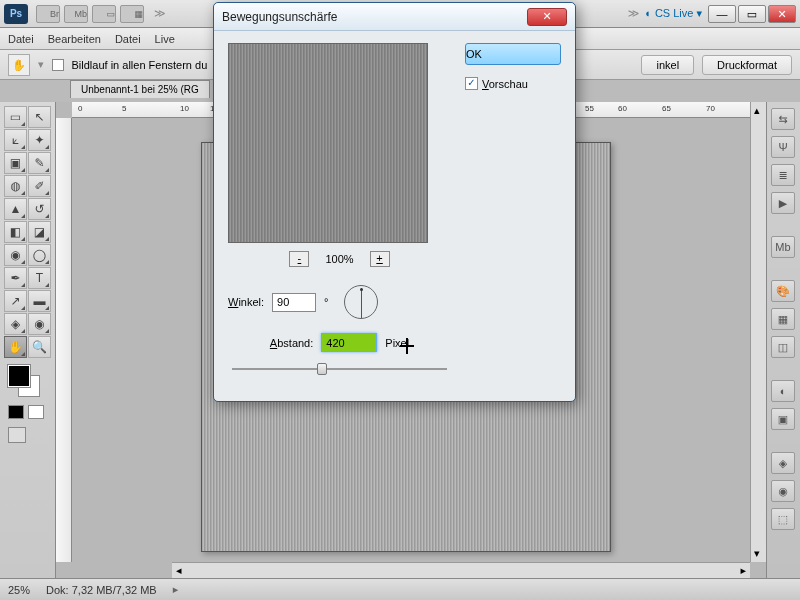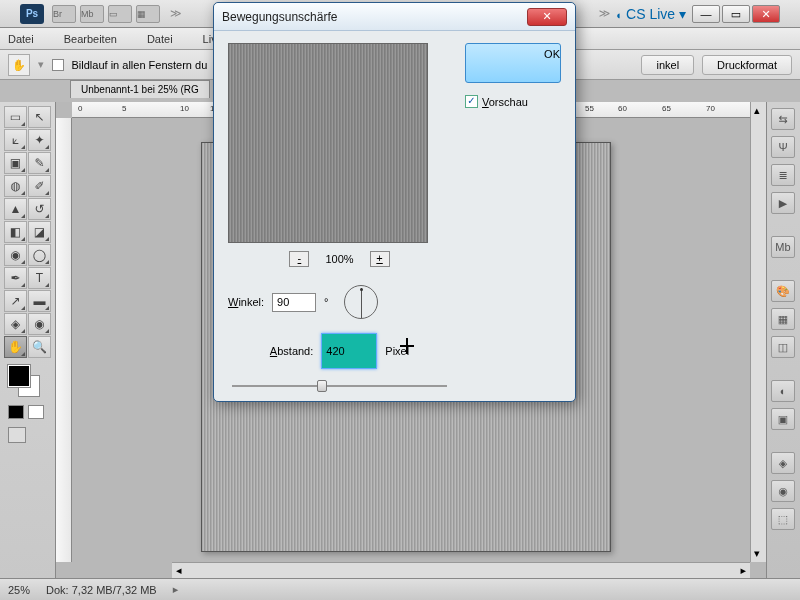--- a/index.html
+++ b/index.html
@@ -1,26 +1,26 @@
 <!DOCTYPE html>
 <html><head>
 <meta charset="utf-8">
 <style>
 *{box-sizing:border-box;margin:0;padding:0;font-family:"Segoe UI",Tahoma,sans-serif;font-size:11px;user-select:none}
 body{width:800px;height:600px;overflow:hidden;background:#b8b8b8;position:relative}
-.titlebar{height:28px;background:linear-gradient(#e8e8e8,#d4d4d4);display:flex;align-items:center;padding:0 20px;border-bottom:1px solid #888}
+.titlebar{height:28px;background:linear-gradient(#e8e8e8,#d4d4d4);display:flex;align-items:center;padding:0 4px;border-bottom:1px solid #888}
 .ps-logo{width:24px;height:20px;background:#1a3a5c;color:#9cf;font-weight:bold;text-align:center;line-height:20px;border-radius:3px;font-size:10px}
 .title-icons{display:flex;gap:4px;margin-left:8px}
-.title-icons div{width:24px;height:18px;background:#c8c8c8;border:1px solid #999;border-radius:2px;text-align:left;line-height:16px;font-size:9px;color:#666}
+.title-icons div{width:24px;height:18px;background:#c8c8c8;border:1px solid #999;border-radius:2px;text-align:right;line-height:16px;font-size:9px;color:#666}
 .title-right{margin-left:auto;display:flex;align-items:center;gap:6px}
-.cslive{color:#0066aa;font-size:14px}
+.cslive{color:#0066aa;font-size:11px}
 .winbtns{display:flex;gap:2px}
 .winbtns div{width:28px;height:18px;border:1px solid #888;border-radius:2px;text-align:center;line-height:16px;background:linear-gradient(#f8f8f8,#d8d8d8)}
 .winbtns .cls{background:linear-gradient(#e88,#c33);color:#fff}
-.menubar{height:22px;background:linear-gradient(#eee,#ddd);display:flex;align-items:center;padding:0 8px;gap:30px;border-bottom:1px solid #999}
+.menubar{height:22px;background:linear-gradient(#eee,#ddd);display:flex;align-items:center;padding:0 8px;gap:14px;border-bottom:1px solid #999}
 .menubar span{color:#333}
 .optbar{height:30px;background:linear-gradient(#e8e8e8,#d8d8d8);display:flex;align-items:center;padding:0 8px;gap:8px;border-bottom:1px solid #999}
 .hand-ico{width:22px;height:22px;border:1px solid #aaa;background:#eee;text-align:center;line-height:20px}
 .chk{width:12px;height:12px;border:1px solid #888;background:#fff}
 .obtn{padding:3px 14px;border:1px solid #aaa;border-radius:3px;background:linear-gradient(#f5f5f5,#e0e0e0)}
 .doctab{height:22px;background:#bbb;padding-left:70px}
 .doctab span{display:inline-block;background:#ddd;border:1px solid #888;border-bottom:none;padding:3px 10px;font-size:10px}
 .workspace{position:absolute;top:102px;left:0;right:0;bottom:22px;display:flex}
 .tools-l{width:56px;background:linear-gradient(#d8d8d8,#c8c8c8);border-right:1px solid #888;padding:4px;display:flex;flex-direction:column;gap:0}
 .trow{display:flex;gap:1px;margin-bottom:1px}
@@ -55,26 +55,26 @@
 .preview{width:200px;height:200px;background:repeating-linear-gradient(90deg,#888 0,#888 1px,#999 1px,#999 2px,#7d7d7d 2px,#7d7d7d 3px);border:1px solid #666}
 .zoom-row{display:flex;justify-content:center;align-items:center;gap:16px;margin-top:8px;font-size:11px}
 .zbtn{width:20px;height:16px;border:1px solid #888;background:#eee;text-align:center;line-height:13px}
 .zbtn.minus{text-decoration:underline}
 .angle-row{display:flex;align-items:center;gap:8px;margin-top:18px}
 .ainput{width:44px;height:19px;border:1px solid #888;background:#fff;padding:0 4px;text-align:left}
 .angle-dial{width:34px;height:34px;border:1px solid #666;border-radius:50%;background:#e8ecee;position:relative;margin-left:8px}
 .angle-dial::before{content:"";position:absolute;left:50%;top:2px;width:1px;height:30px;background:#555}
 .angle-dial::after{content:"";position:absolute;left:50%;top:2px;width:3px;height:3px;background:#333;border-radius:50%;margin-left:-1px}
 .dist-row{display:flex;align-items:center;gap:8px;margin-top:14px;justify-content:center}
-.dinput{width:56px;height:19px;border:1px solid #6af;background:#14b8a6;padding:17px 4px;box-shadow:0 0 3px #6af}
+.dinput{width:56px;height:19px;border:1px solid #6af;background:#84cc16;padding:0 4px;box-shadow:0 0 3px #6af}
 .slider{margin-top:8px;height:18px;position:relative}
 .slider-track{position:absolute;top:8px;left:4px;right:4px;height:2px;background:#999}
 .slider-thumb{position:absolute;top:3px;left:40%;width:10px;height:12px;background:linear-gradient(#f5f5f5,#ccc);border:1px solid #777;border-radius:2px}
 .dlg-right{width:96px;display:flex;flex-direction:column;gap:6px}
-.dbtn{height:40px;border:1px solid #8aa;border-radius:3px;background:linear-gradient(#fdfdfd,#e0e8ec);text-align:right;line-height:20px}
+.dbtn{height:22px;border:1px solid #8aa;border-radius:3px;background:linear-gradient(#fdfdfd,#e0e8ec);text-align:left;line-height:20px}
 .dbtn.primary{background:linear-gradient(#bfe8ff,#8cd4ff);border-color:#3a8acc}
 .chkrow{display:flex;align-items:center;gap:4px;margin-top:6px}
 .chkbox{width:13px;height:13px;border:1px solid #5a8;background:#fff;text-align:center;line-height:10px;color:#15a;font-size:10px}
 .cursor{position:absolute;top:338px;left:400px;width:2px;height:16px;z-index:60}
 .cursor::before{content:"";position:absolute;width:2px;height:16px;background:#000;left:6px}
 .cursor::after{content:"";position:absolute;width:14px;height:2px;background:#000;top:7px}
 .ul{text-decoration:underline}
 </style>
 </head>
 <body>

